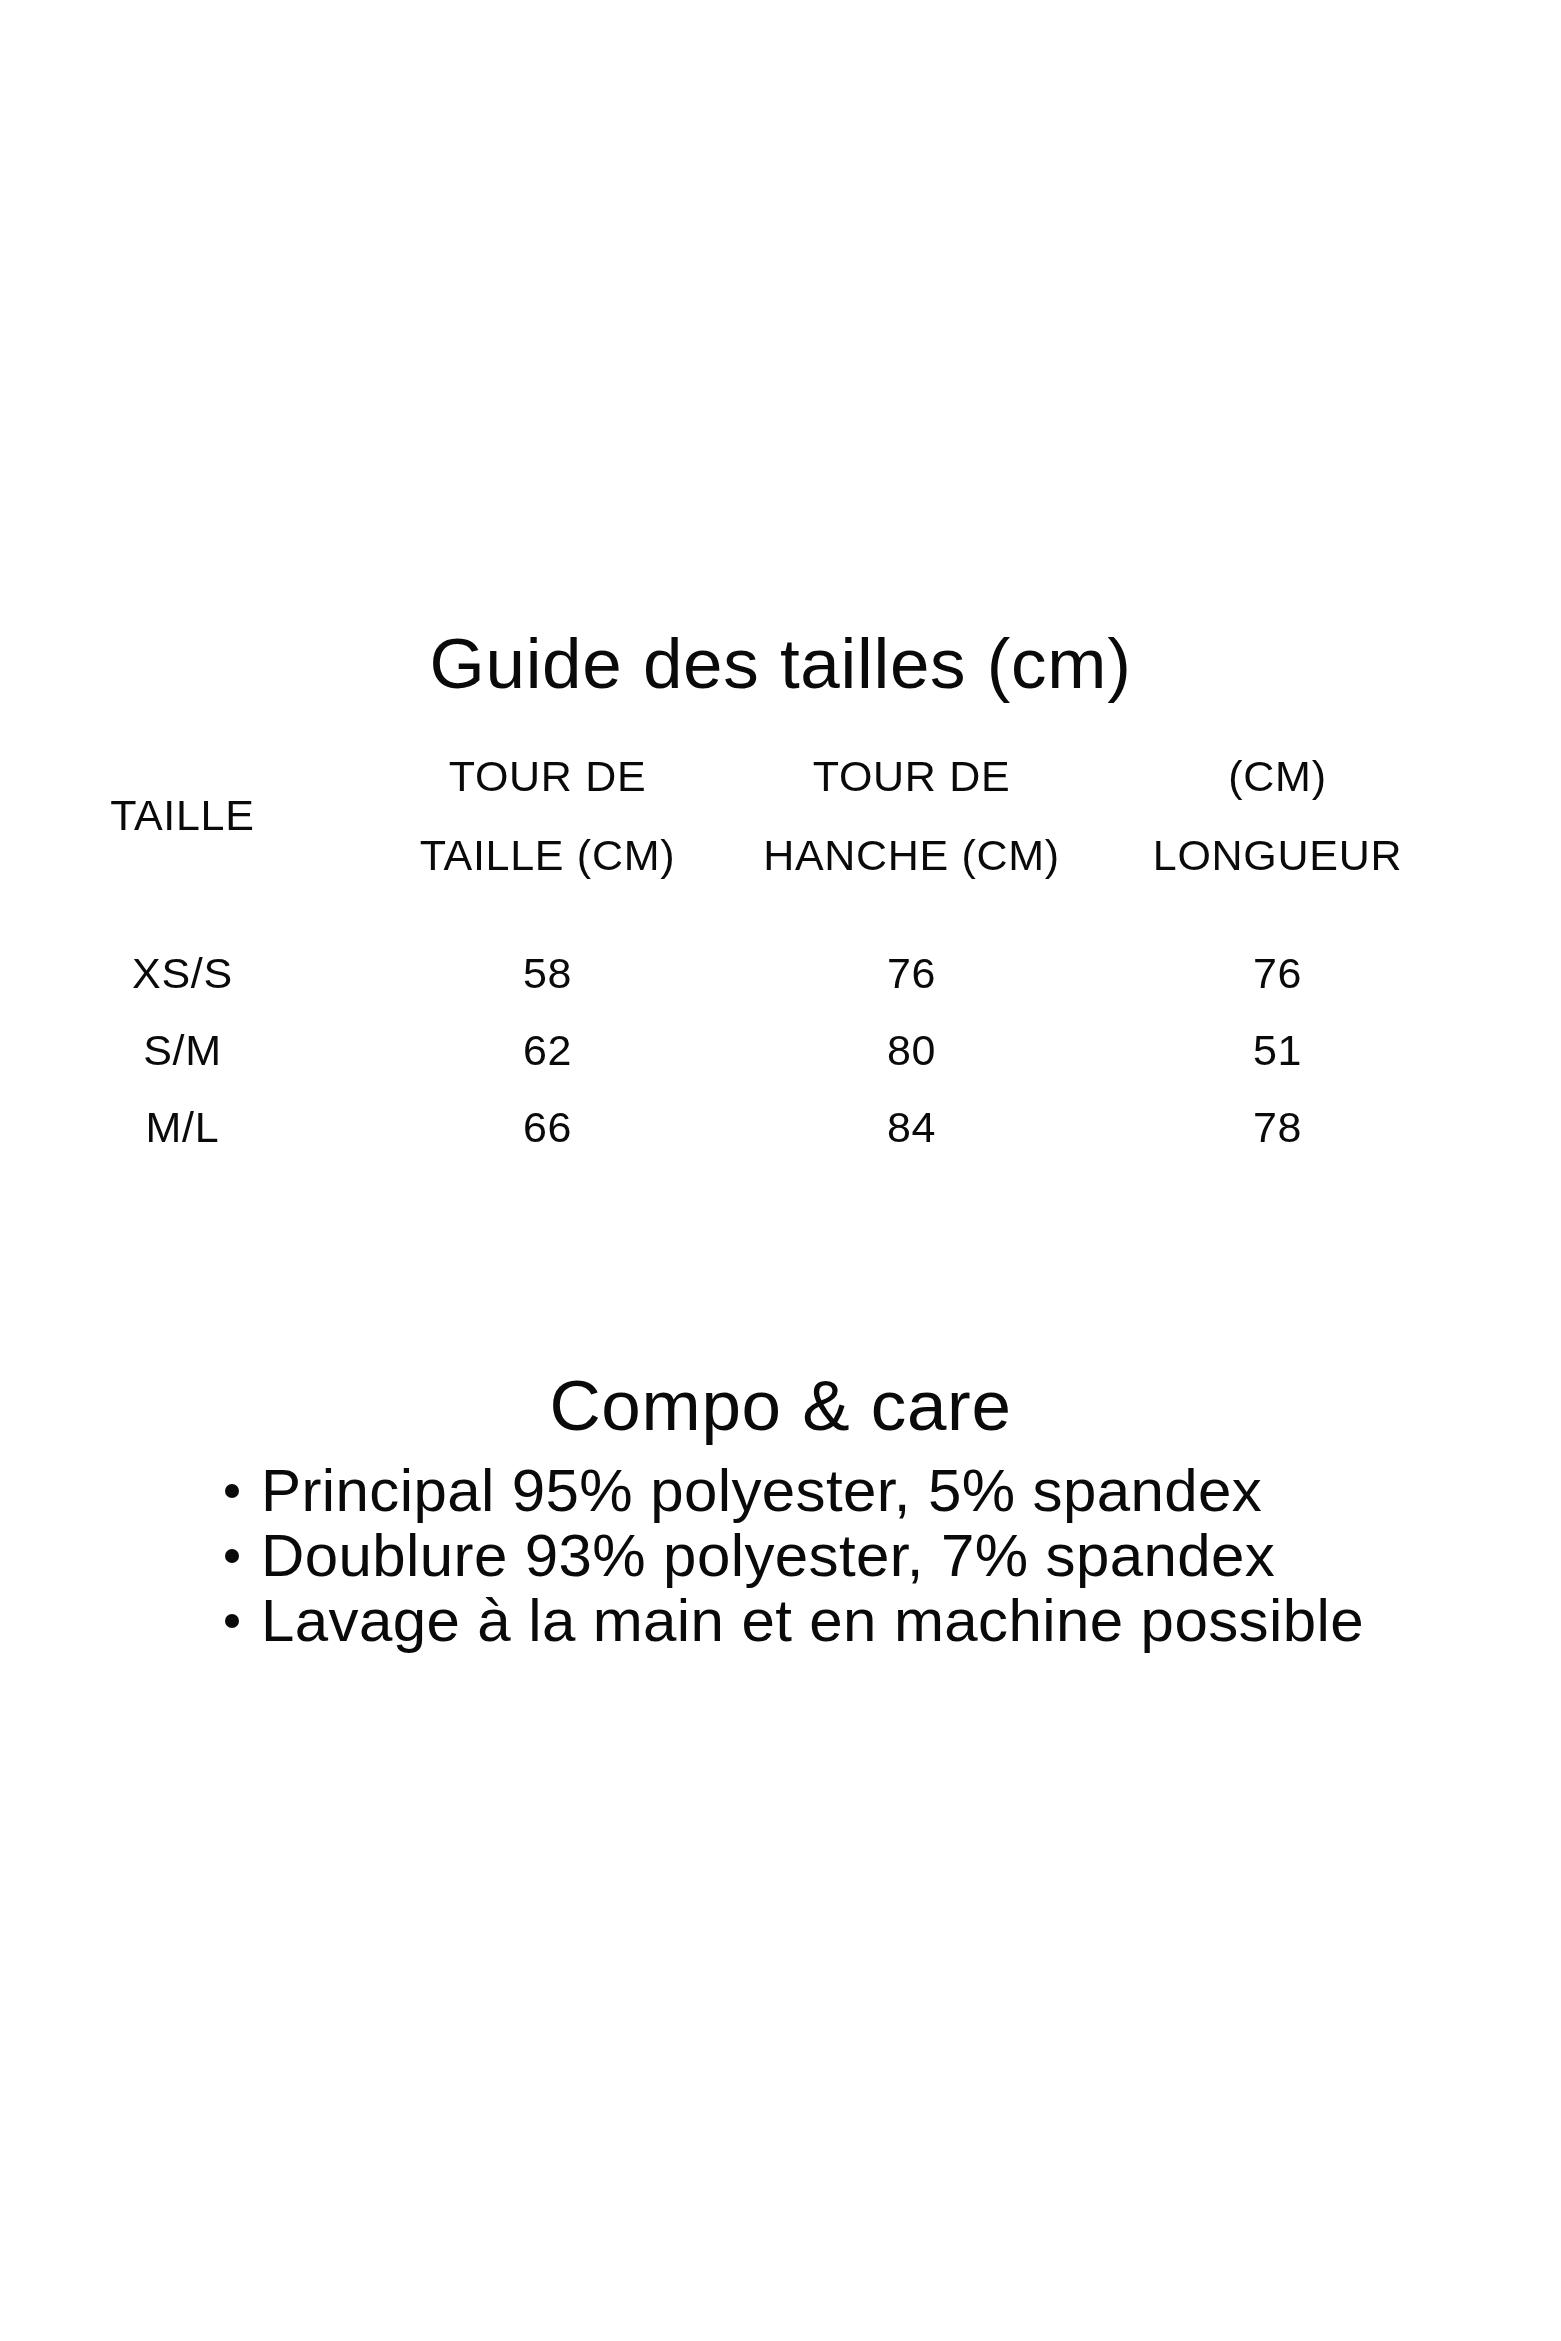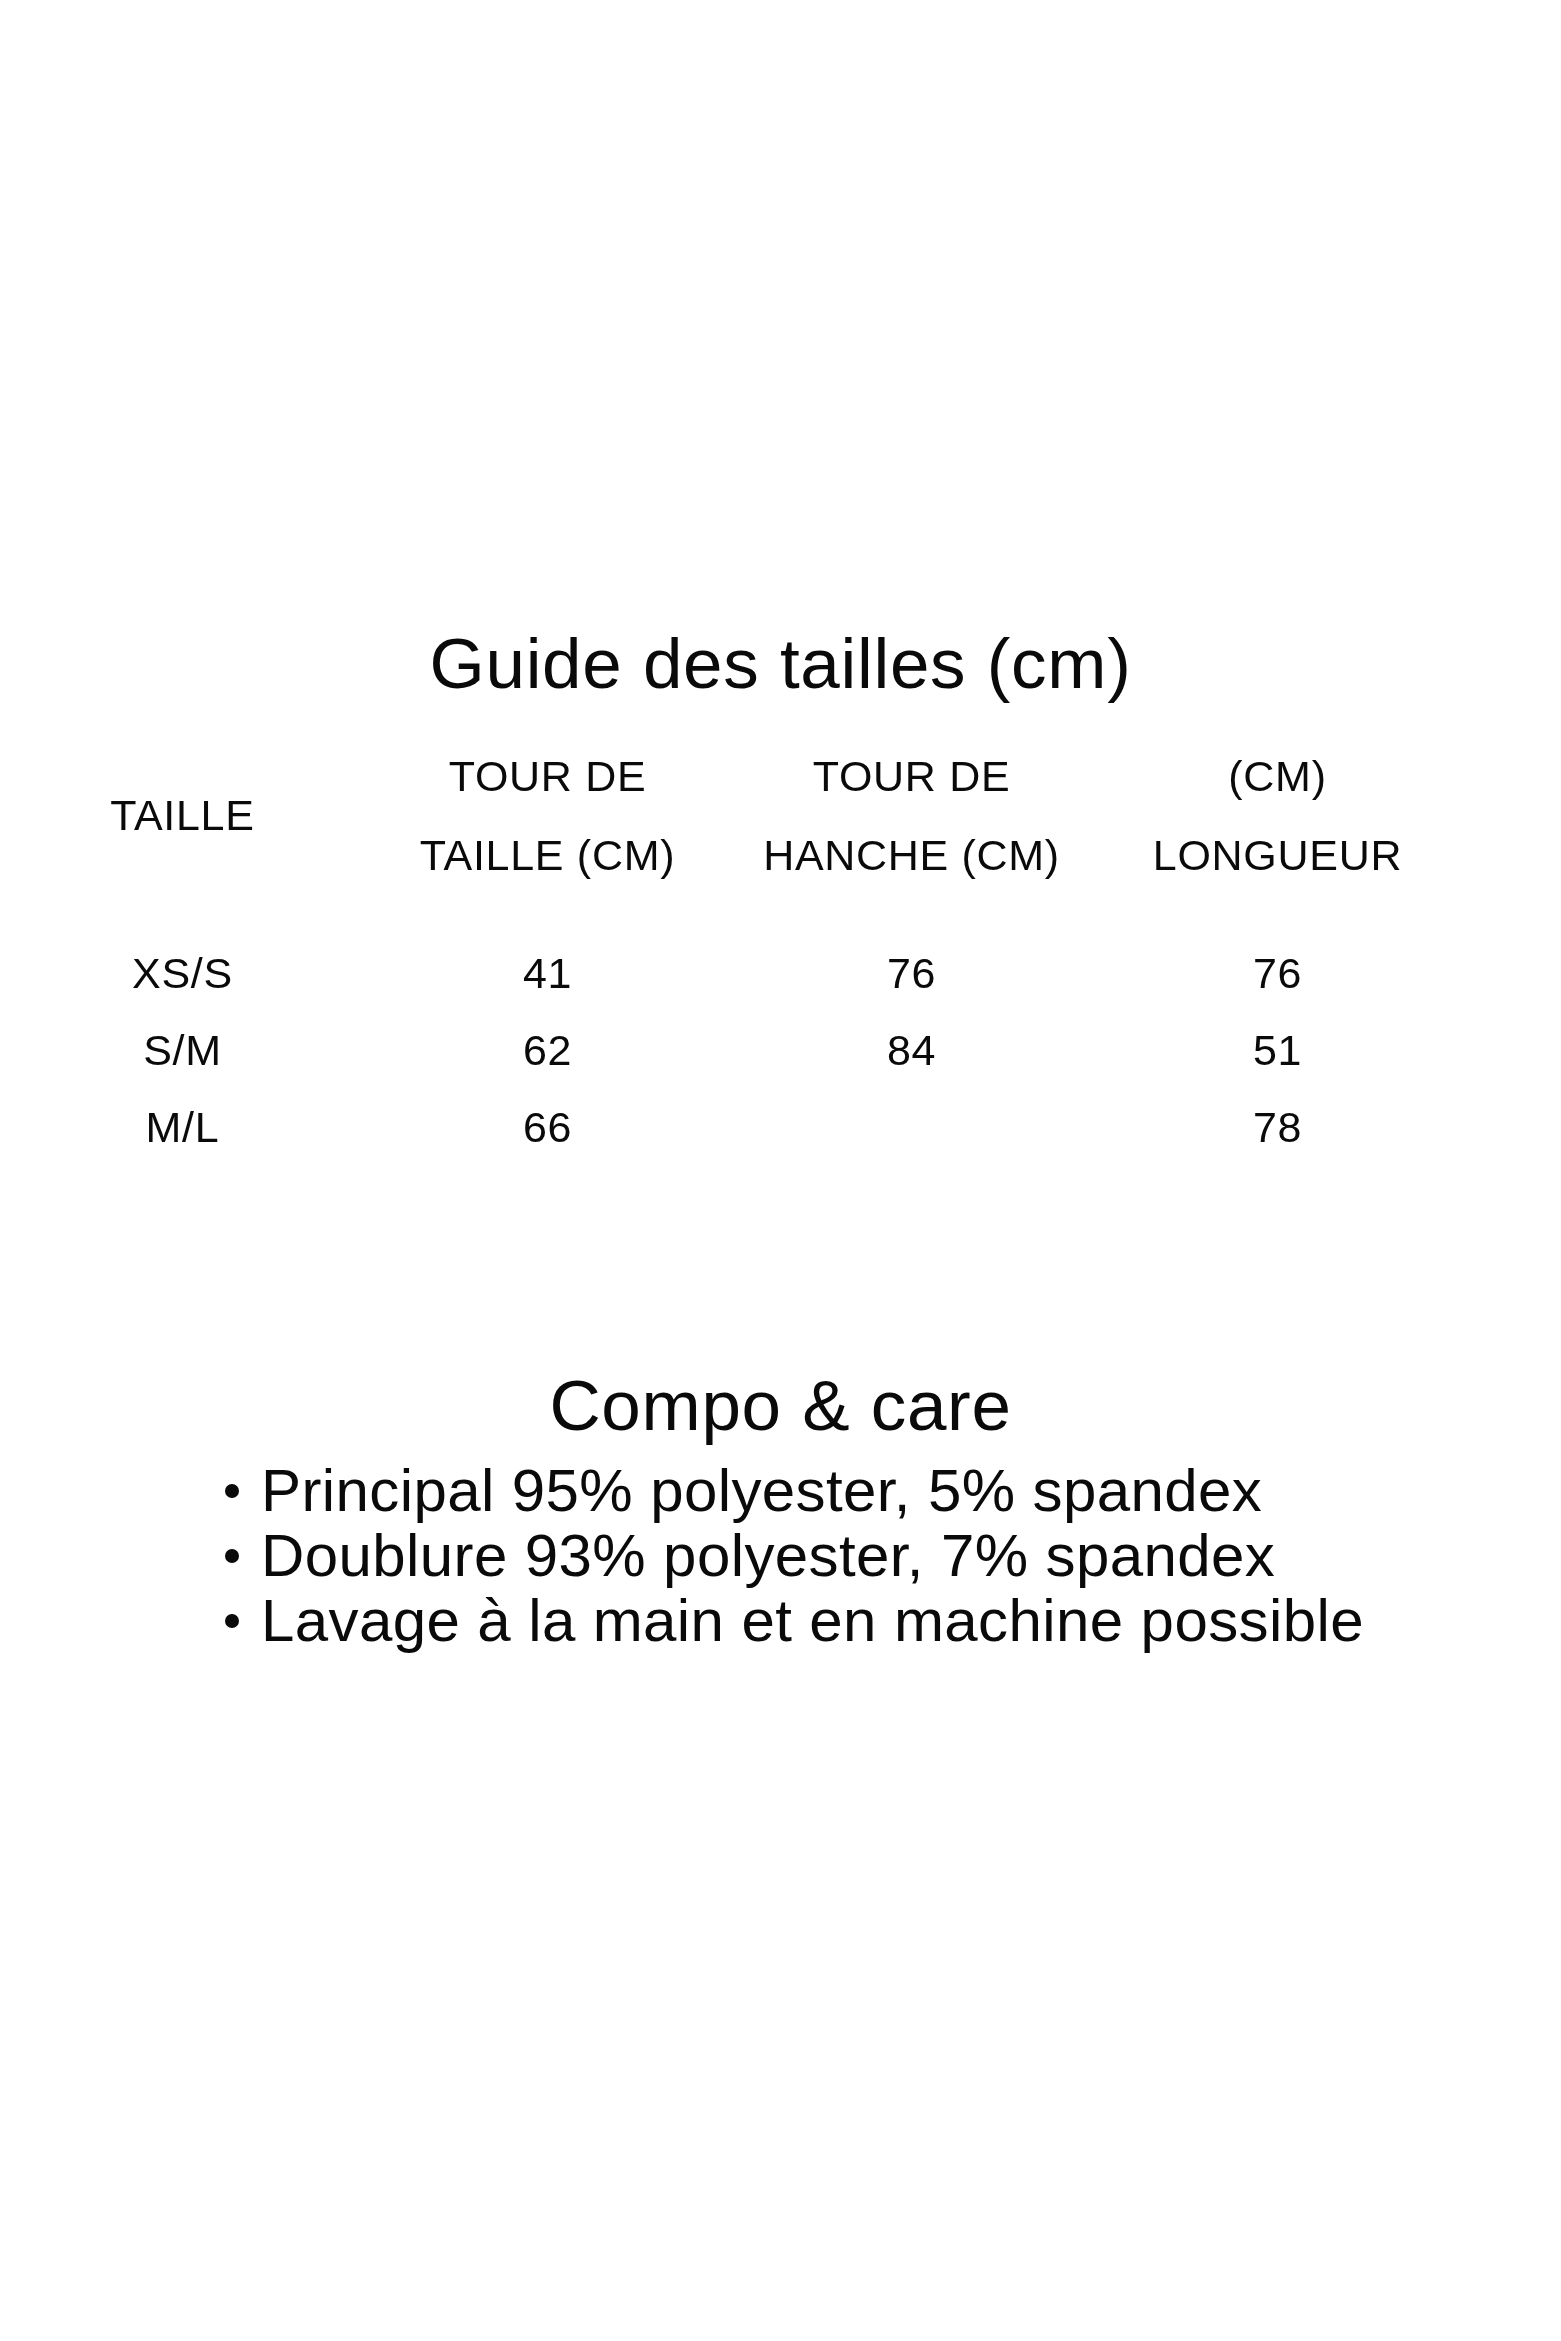--- a/index.html
+++ b/index.html
@@ -90,26 +90,27 @@
     <span>(CM)</span>
     <span>LONGUEUR</span>
   </div>
 
   <div class="abs col rows c0">
     <span class="row-cell">XS/S</span>
     <span class="row-cell">S/M</span>
     <span class="row-cell">M/L</span>
   </div>
   <div class="abs col rows c1">
-    <span class="row-cell">41</span>
+    <span class="row-cell">58</span>
     <span class="row-cell">62</span>
     <span class="row-cell">66</span>
   </div>
   <div class="abs col rows c2">
     <span class="row-cell">76</span>
+    <span class="row-cell">80</span>
     <span class="row-cell">84</span>
   </div>
   <div class="abs col rows c3">
     <span class="row-cell">76</span>
     <span class="row-cell">51</span>
     <span class="row-cell">78</span>
   </div>
 </div>
 
 <h2 id="care-title" class="abs title">Compo &amp; care</h2>

